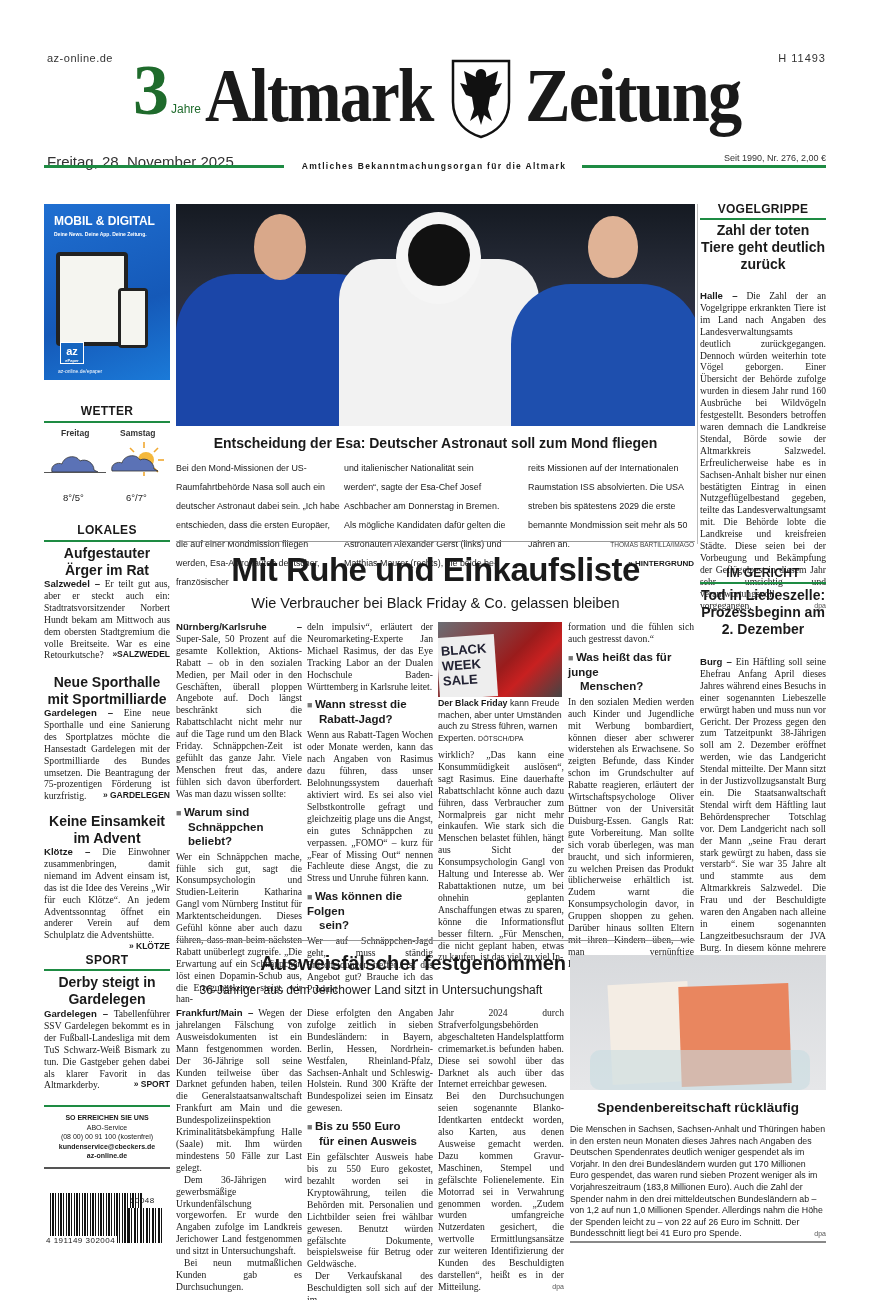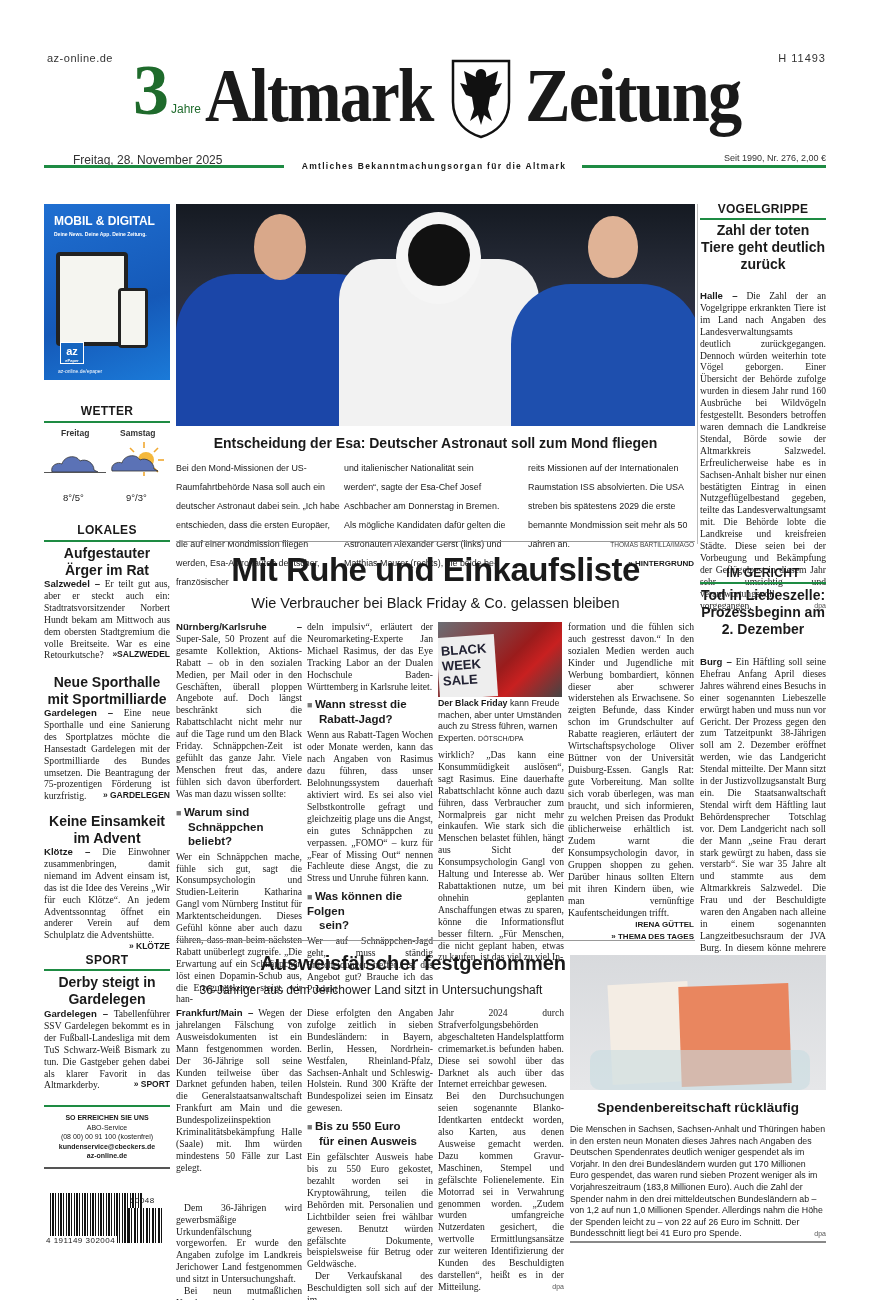--- a/index.html
+++ b/index.html
@@ -8,21 +8,21 @@
   .sans { font-family: "Liberation Sans", sans-serif; }
   .green { background: #1e8b43; }
 
   
   .site { left: 47px; top: 52px; font-size: 11px; letter-spacing: 0.5px; color: #333; }
   .hnum { right: 45px; top: 52px; font-size: 11px; letter-spacing: 1px; color: #333; }
   .logo30 { left: 133px; top: 62px; width: 70px; height: 64px; }
   .title-left { left: 205px; top: 55px; font-family: "Liberation Serif", serif; font-weight: bold; font-size: 76px; line-height: 80px; letter-spacing: -2px; transform: scaleX(0.86); transform-origin: left; }
   .title-right { left: 525px; top: 55px; font-family: "Liberation Serif", serif; font-weight: bold; font-size: 76px; line-height: 80px; letter-spacing: -2px; transform: scaleX(0.9); transform-origin: left; }
   .crest { left: 450px; top: 57px; width: 62px; height: 82px; }
-  .dateline { left: 47px; top: 153px; font-size: 12px; color: #333; margin-left: 26px; }
+  .dateline { left: 47px; top: 153px; font-size: 15px; color: #333; }
   .issueline { right: 45px; top: 153px; font-size: 9px; color: #333; }
   .rule-l { left: 44px; top: 165px; width: 240px; height: 3px; }
   .rule-r { left: 582px; top: 165px; width: 244px; height: 3px; }
   .tagline { left: 290px; top: 161px; width: 288px; text-align: center; font-size: 8.5px; font-weight: bold; letter-spacing: 1.3px; }
 
   
   .ad { left: 44px; top: 204px; width: 126px; height: 176px; background: linear-gradient(160deg,#1f6fd1 0%,#1559b8 60%,#1b7ad8 100%); overflow: hidden; }
   .ad-h { position: absolute; left: 10px; top: 10px; color: #fff; font-weight: bold; font-size: 12px; }
   .ad-s { position: absolute; left: 10px; top: 27px; color: #fff; font-weight: bold; font-size: 5px; }
   .ad-tablet { position: absolute; left: 12px; top: 48px; width: 72px; height: 94px; background: #222; border-radius: 4px; padding: 4px; }
@@ -149,21 +149,21 @@
         <line x1="56" y1="20" x2="50" y2="20"></line>
         <line x1="50" y1="32" x2="46" y2="28"></line>
         <line x1="36" y1="38" x2="36" y2="32"></line>
         <line x1="22" y1="8" x2="26" y2="12"></line>
       </g>
       <circle cx="38" cy="20" r="8" fill="#f4b83c"></circle>
       <path d="M4 31 C2 24 10 21 14 23 C16 15 28 13 32 20 C38 17 46 22 46 29 L50 31 Z" fill="#5b72b6" stroke="#333" stroke-width="0.8"></path>
     </svg>
 </div>
 <div class="wx-temp sans" style="left:63px;top:492px;">8°/5°</div>
-<div class="wx-temp sans" style="left:126px;top:492px;">9°/3°</div>
+<div class="wx-temp sans" style="left:126px;top:492px;">6°/7°</div>
 
 <div class="sec-head sans" style="left:44px;top:523px;">LOKALES</div>
 <div class="sec-rule" style="left:44px;top:540px;width:126px;"></div>
 
 <div class="lh sans" style="left:44px;top:545px;">Aufgestauter Ärger im Rat</div>
 <div class="lt" style="left:44px;top:578px;"><b>Salzwedel –</b> <span>Er teilt gut aus, aber er steckt auch ein: Stadtratsvorsitzender Norbert Hundt bekam am Mittwoch aus dem obersten Stadtgremium die volle Breitseite. War es eine Retourkutsche?</span> <span class="ref">»SALZWEDEL</span></div>
 
 <div class="lh sans" style="left:44px;top:674px;">Neue Sporthalle mit Sportmilliarde</div>
 <div class="lt" style="left:44px;top:707px;"><b>Gardelegen –</b> <span>Eine neue Sporthalle und eine Sanierung des Sportplatzes möchte die Hansestadt Gardelegen mit der Sportmilliarde des Bundes umsetzen. Die Beantragung der 75-prozentigen Förderung ist kurzfristig.</span> <span class="ref">» GARDELEGEN</span></div>
 
@@ -226,20 +226,21 @@
 <div class="bf-photo">
   <div class="bf-sign">BLACK WEEK SALE</div>
 </div>
 <div class="bf-cap">
   <b>Der Black Friday</b> <span>kann Freude machen, aber unter Umständen auch zu Stress führen, warnen Experten.</span> <span style="font-size:7px;">DÖTSCH/DPA</span>
 </div>
 <div class="col" style="left:438px;top:749px;">wirklich? „Das kann eine Konsummüdigkeit auslösen“, sagt Rasimus. Eine dauerhafte Rabattschlacht könne auch dazu führen, dass Verbraucher zum Normalpreis gar nicht mehr einkaufen. Wie stark sich die Menschen belastet fühlen, hängt aus Sicht der Konsumpsychologin Gangl von Haltung und Interesse ab. Wer Rabattaktionen nutze, um bei ohnehin geplanten Anschaffungen etwas zu sparen, könne die Informationsflut besser filtern. „Für Menschen, die nicht geplant haben, etwas zu kaufen, ist das viel zu viel In-</div>
 
 <div class="col" style="left:568px;top:621px;">
   <span>formation und die fühlen sich auch gestresst davon.“</span>
+  <div class="inter"><span>Was heißt das für junge</span><span class="rest">Menschen?</span></div>
   <span>In den sozialen Medien werden auch Kinder und Jugendliche mit Werbung bombardiert, können dieser aber schwerer widerstehen als Erwachsene. So zeigten Befunde, dass Kinder schon im Grundschulter auf Rabatte reagieren, erläutert der Wirtschaftspsychologe Oliver Büttner von der Universität Duisburg-Essen. Gangls Rat: gute Vorbereitung. Man sollte sich vorab überlegen, was man braucht, und sich informieren, zu welchen Preisen das Produkt üblicherweise erhältlich ist. Zudem warnt die Konsumpsychologin davor, in Gruppen shoppen zu gehen. Darüber hinaus sollten Eltern mit ihren Kindern üben, wie man vernünftige Kaufentscheidungen trifft.</span>
   <div class="byline">IRENA GÜTTEL</div>
   <div class="byline">» THEMA DES TAGES</div>
 </div>
 <div class="div-line" style="top:940px;"></div>
 
 <div class="vsep" style="left:697px;top:204px;height:340px;"></div>
 <div class="sec-head sans" style="left:700px;top:202px;">VOGELGRIPPE</div>
 <div class="sec-rule" style="left:700px;top:218px;width:126px;"></div>
 <div class="rh" style="top:222px;">Zahl der toten Tiere geht deutlich zurück</div>
@@ -248,21 +249,21 @@
 <div class="sec-head sans" style="left:700px;top:566px;">IM GERICHT</div>
 <div class="sec-rule" style="left:700px;top:582px;width:126px;"></div>
 <div class="rh" style="top:587px;">Tod in Liebeszelle: Prozessbeginn am 2. Dezember</div>
 <div class="rt" style="top:641px;"><b>Burg –</b> <span>Ein Häftling soll seine Ehefrau Anfang April dieses Jahres während eines Besuchs in einer sogenannten Liebeszelle erwürgt haben und muss nun vor Gericht. Der Prozess gegen den zum Tatzeitpunkt 38-Jährigen soll am 2. Dezember eröffnet werden, wie das Landgericht Stendal mitteilte. Der Mann sitzt in der Justizvollzugsanstalt Burg ein. Die Staatsanwaltschaft Stendal wirft dem Häftling laut Behördensprecher Totschlag vor. Dem Landgericht nach soll der Mann „seine Frau derart stark gewürgt zu haben, dass sie verstarb“. Sie war 35 Jahre alt und stammte aus dem Altmarkkreis Salzwedel. Die Frau und der Beschuldigte waren den Angaben nach alleine in einem sogenannten Langzeitbesuchsraum der JVA Burg. In diesem könne mehrere Stunden unbeaufsichtigt Zeit verbracht werden.</span> <span class="dpa">dpa</span></div>
 
 <div class="aush">Ausweisfälscher festgenommen</div>
 <div class="aussub">36-Jähriger aus dem Jerichower Land sitzt in Untersuchungshaft</div>
 
 <div class="col" style="left:176px;top:1007px;">
   <b class="dl">Frankfurt/Main –</b> <span>Wegen der jahrelangen Fälschung von Ausweisdokumenten ist ein Mann festgenommen worden. Der 36-Jährige soll seine Kunden teilweise über das Darknet gefunden haben, teilen die Generalstaatsanwaltschaft Frankfurt am Main und die Bundespolizeiinspektion Kriminalitätsbekämpfung Halle (Saale) mit. Ihm würden mindestens 50 Fälle zur Last gelegt.</span>
-  <div style="text-indent:8px;margin-top:28px;">Dem 36-Jährigen wird gewerbsmäßige Urkundenfälschung vorgeworfen. Er wurde den Angaben zufolge im Landkreis Jerichower Land festgenommen und sitzt in Untersuchungshaft.</div>
+  <div style="text-indent:8px;">Dem 36-Jährigen wird gewerbsmäßige Urkundenfälschung vorgeworfen. Er wurde den Angaben zufolge im Landkreis Jerichower Land festgenommen und sitzt in Untersuchungshaft.</div>
   <div style="text-indent:8px;">Bei neun mutmaßlichen Kunden gab es Durchsuchungen.</div>
 </div>
 <div class="col" style="left:307px;top:1007px;">
   <span>Diese erfolgten den Angaben zufolge zeitlich in sieben Bundesländern: in Bayern, Berlin, Hessen, Nordrhein-Westfalen, Rheinland-Pfalz, Sachsen-Anhalt und Schleswig-Holstein. Rund 300 Kräfte der Bundespolizei seien im Einsatz gewesen.</span>
   <div class="inter"><span>Bis zu 550 Euro</span><span class="rest">für einen Ausweis</span></div>
   <span>Ein gefälschter Ausweis habe bis zu 550 Euro gekostet, bezahlt worden sei in Kryptowährung, teilen die Behörden mit. Personalien und Lichtbilder seien frei wählbar gewesen. Benutzt würden gefälschte Dokumente, beispielsweise für Betrug oder Geldwäsche.</span>
   <div style="text-indent:8px;">Der Verkaufskanal des Beschuldigten soll sich auf der im</div>
 </div>
 <div class="col" style="left:438px;top:1007px;">
   <span>Jahr 2024 durch Strafverfolgungsbehörden abgeschalteten Handelsplattform crimemarket.is befunden haben. Diese sei sowohl über das Darknet als auch über das Internet erreichbar gewesen.</span>

